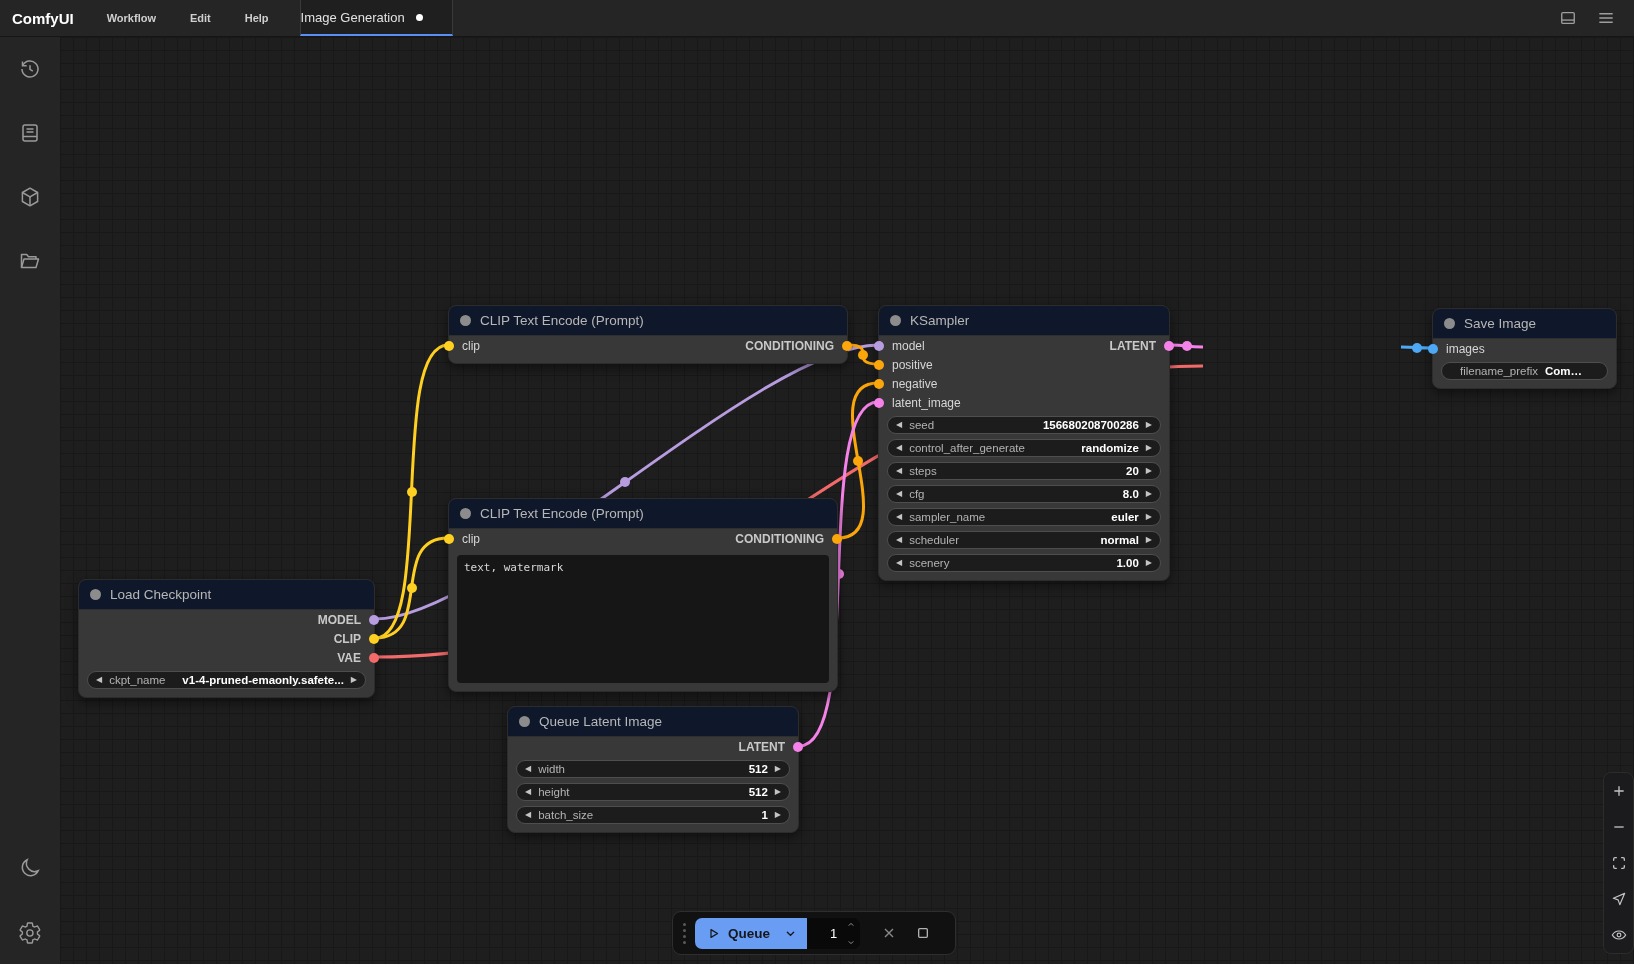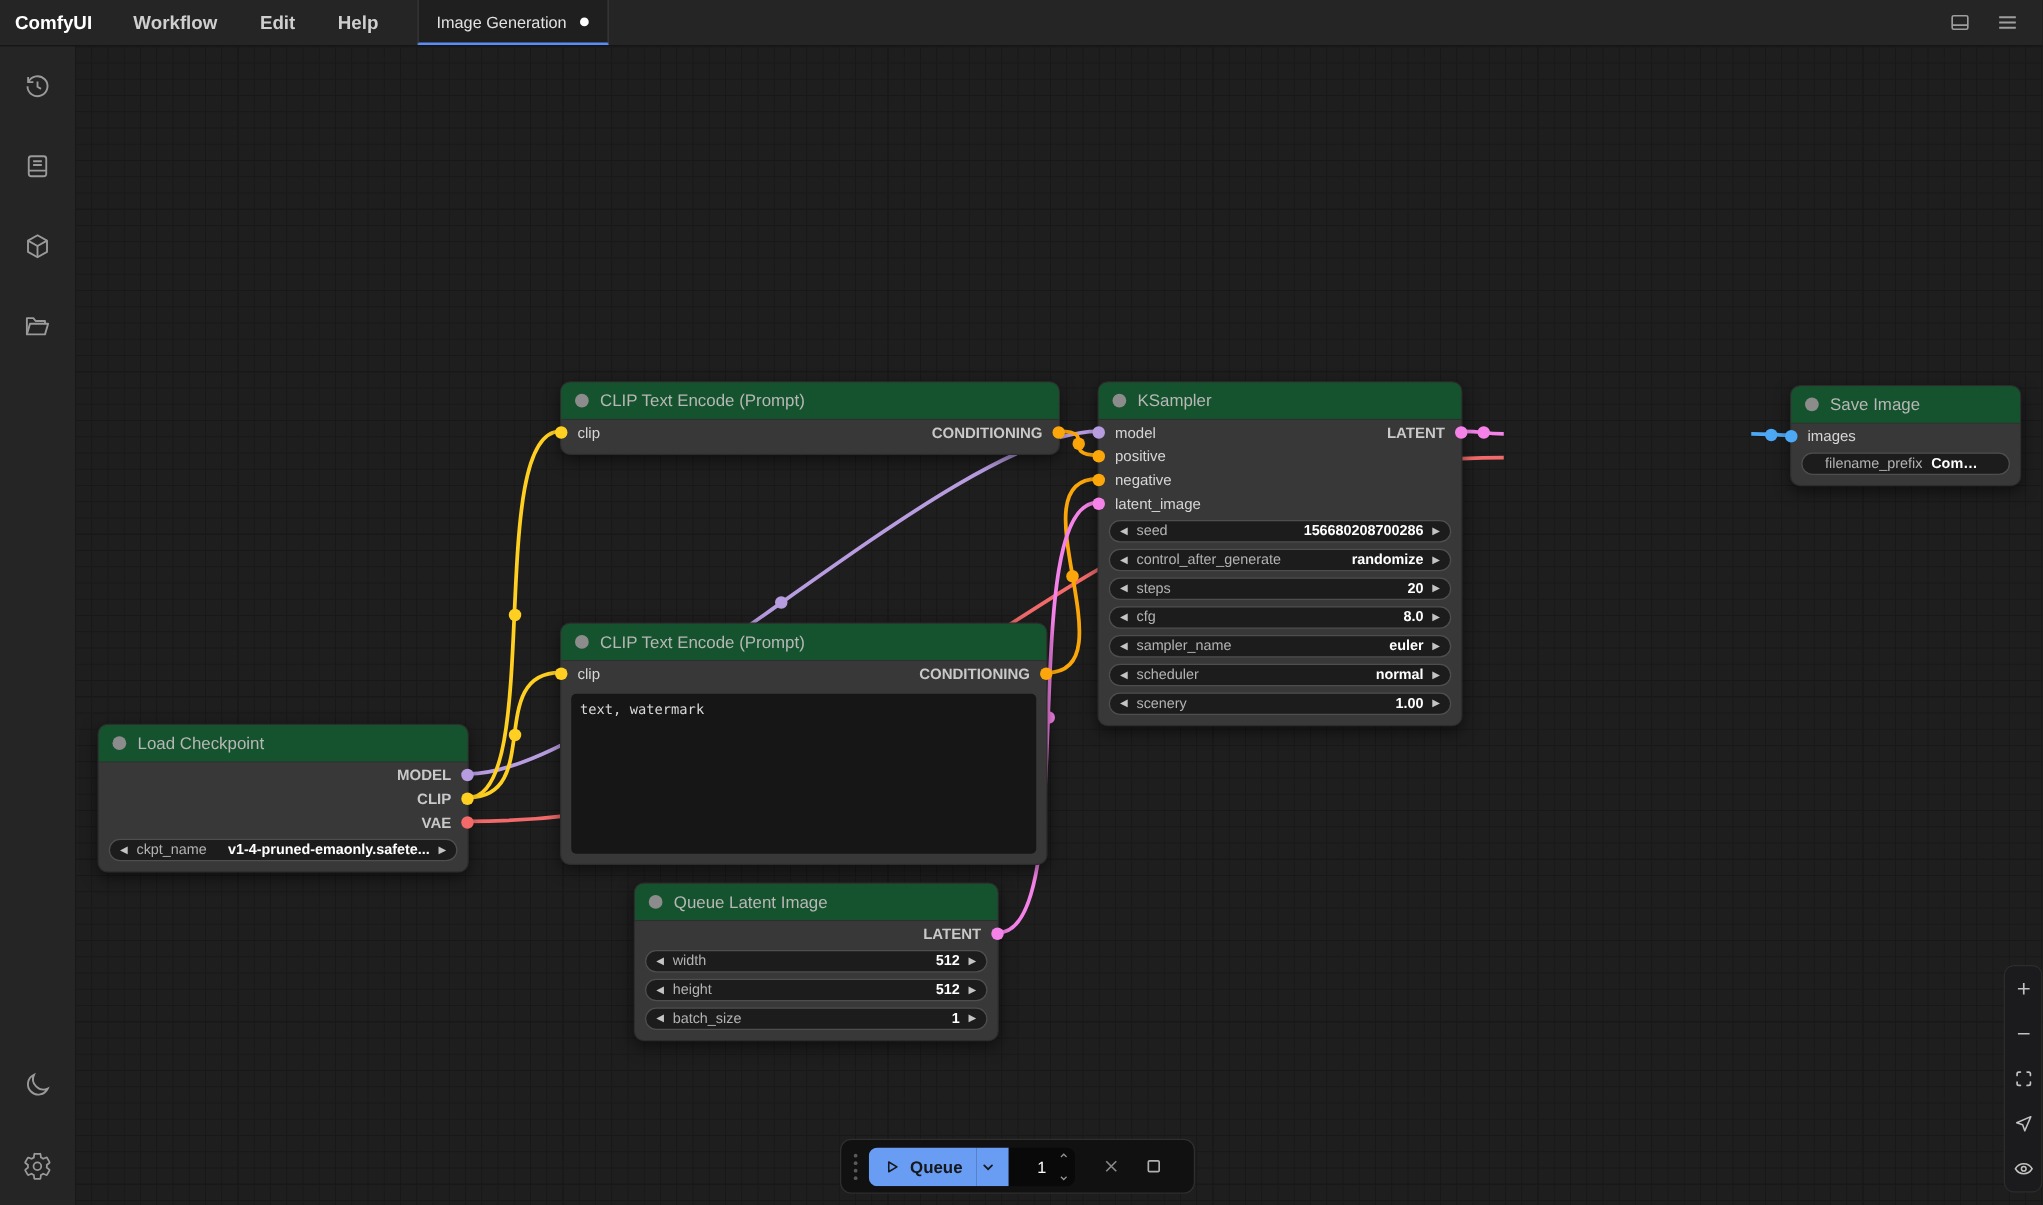--- a/index.html
+++ b/index.html
@@ -2,39 +2,39 @@
 <html><head>
 <meta charset="utf-8">
 <style>
 *{box-sizing:border-box;margin:0;padding:0}
 html,body{width:1634px;height:964px;overflow:hidden;background:#1e1e1e;font-family:"Liberation Sans",sans-serif}
 .app{position:relative;width:1634px;height:964px}
 
 
 .menubar{position:absolute;left:0;top:0;width:100%;height:37px;background:#262525;border-bottom:1px solid #151515;display:flex;align-items:stretch;z-index:30}
 .logo{color:#ffffff;font-weight:700;font-size:15px;display:flex;align-items:center;padding:0 16px 0 12px}
-.menu-item{color:#cfcfcf;font-size:15px;font-weight:600;display:flex;align-items:center;padding:0 17px;cursor:default}
-.tab{margin-left:14px;width:153px;background:#1f1f1f;border-left:1px solid #3a3a3a;border-right:1px solid #3a3a3a;border-bottom:2px solid #5a8df5;display:flex;align-items:center;justify-content:center;gap:11px;color:#e2e2e2;font-size:13px}
+.menu-item{color:#cfcfcf;font-size:11px;font-weight:600;display:flex;align-items:center;padding:0 17px;cursor:default}
+.tab{margin-left:14px;width:153px;background:#1f1f1f;border-left:1px solid #3a3a3a;border-right:1px solid #3a3a3a;border-bottom:2px solid #5a8df5;display:flex;align-items:center;gap:11px;color:#e2e2e2;font-size:13px}
 .tab-dot{width:7px;height:7px;border-radius:50%;background:#ffffff}
 .mb-icons{margin-left:auto;display:flex;align-items:center;gap:18px;padding-right:18px;color:#9e9e9e}
 .mb-icons svg{display:block}
 
 
 .sidebar{position:absolute;left:0;top:37px;width:60px;height:927px;background:#262525;display:flex;flex-direction:column;align-items:center;z-index:20}
 .side-top{display:flex;flex-direction:column;gap:40px;padding-top:20px}
 .side-bottom{margin-top:auto;display:flex;flex-direction:column;gap:41px;padding-bottom:19px}
 .side-icon{width:24px;height:24px;color:#9a9a9a;display:flex;align-items:center;justify-content:center}
 
 
 .canvas{position:absolute;left:60px;top:37px;width:1574px;height:927px;background-color:#1e1e1e;background-image:linear-gradient(#181818 1px,transparent 1px),linear-gradient(90deg,#181818 1px,transparent 1px),linear-gradient(#141414 1px,transparent 1px),linear-gradient(90deg,#141414 1px,transparent 1px);background-size:13px 13px,13px 13px,130px 130px,130px 130px}
 .links{position:absolute;left:0;top:0;z-index:1}
 
 
 .node{position:absolute;background:#383838;border:1px solid #2c2c2c;border-radius:8px;box-shadow:0 4px 12px rgba(0,0,0,.5);z-index:2;padding-bottom:8px;color:#ddd}
-.node-header{height:30px;display:flex;align-items:center;gap:9px;padding:0 11px;background:#14532d;border-bottom:1px solid #2e2e2e;border-radius:7px 7px 0 0}
+.node-header{height:30px;display:flex;align-items:center;gap:9px;padding:0 11px;background:#0f172a;border-bottom:1px solid #2e2e2e;border-radius:7px 7px 0 0}
 .hdot{width:11px;height:11px;border-radius:50%;background:#8c8c8c;flex:none}
 .node-title{color:#b7b7b7;font-size:13.5px;white-space:nowrap}
 .slot-row{position:relative;height:19px}
 .slot-in{position:absolute;left:13px;top:0;height:100%;display:flex;align-items:center}
 .slot-out{position:absolute;right:13px;top:0;height:100%;display:flex;align-items:center}
 .port{position:absolute;top:50%;transform:translateY(-50%);width:10px;height:10px;border-radius:50%;z-index:3}
 .port-in{left:-5px}
 .port-out{right:-5px}
 .slot-label{font-size:12px;color:#d6d6d6;white-space:nowrap}
 .out-label{font-weight:600;color:#c9c9c9}

